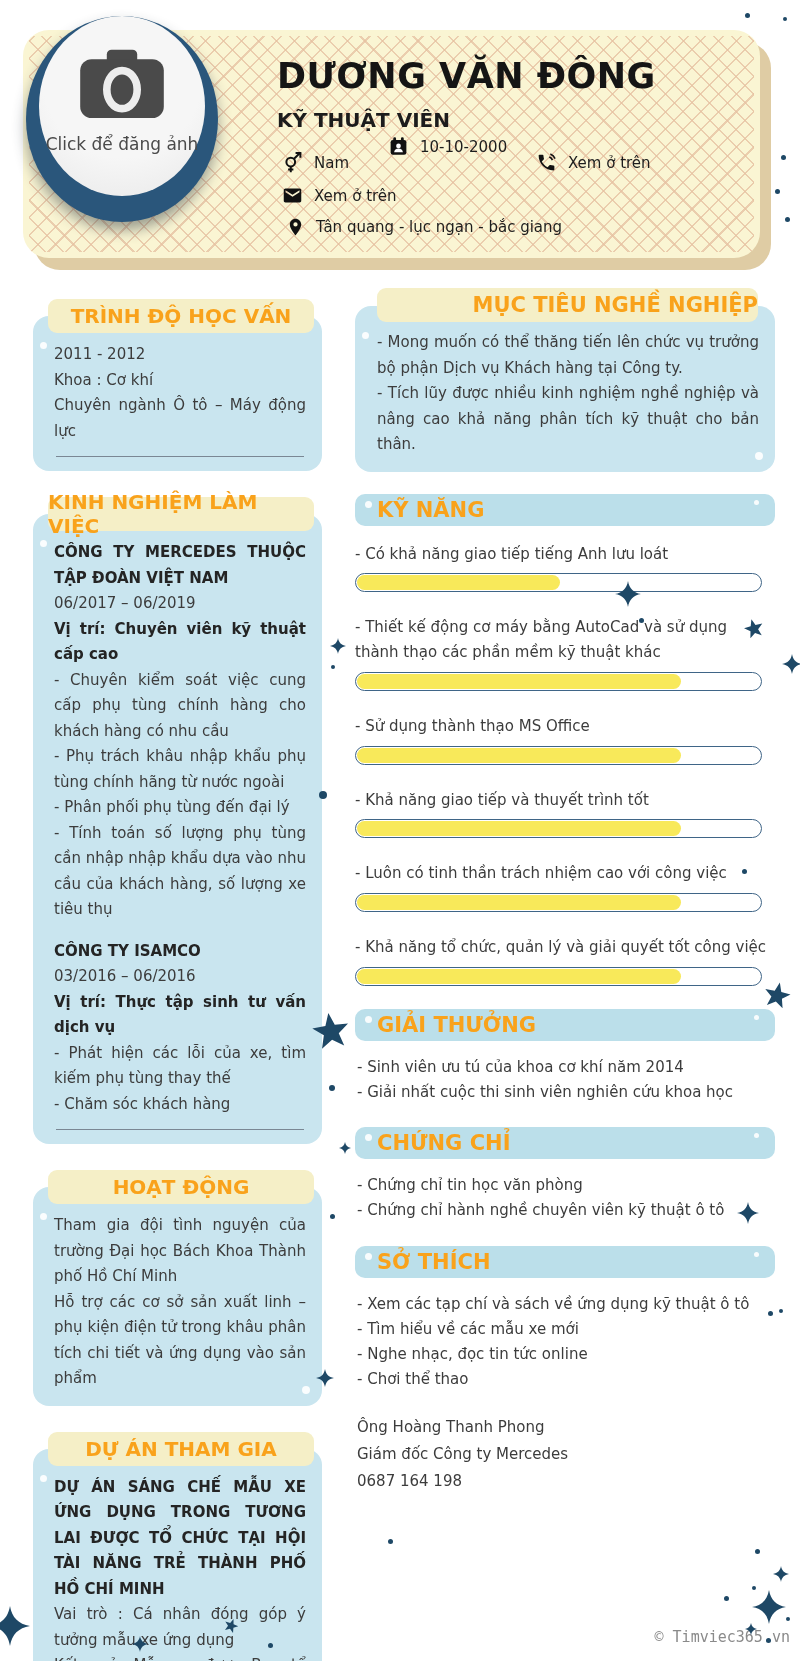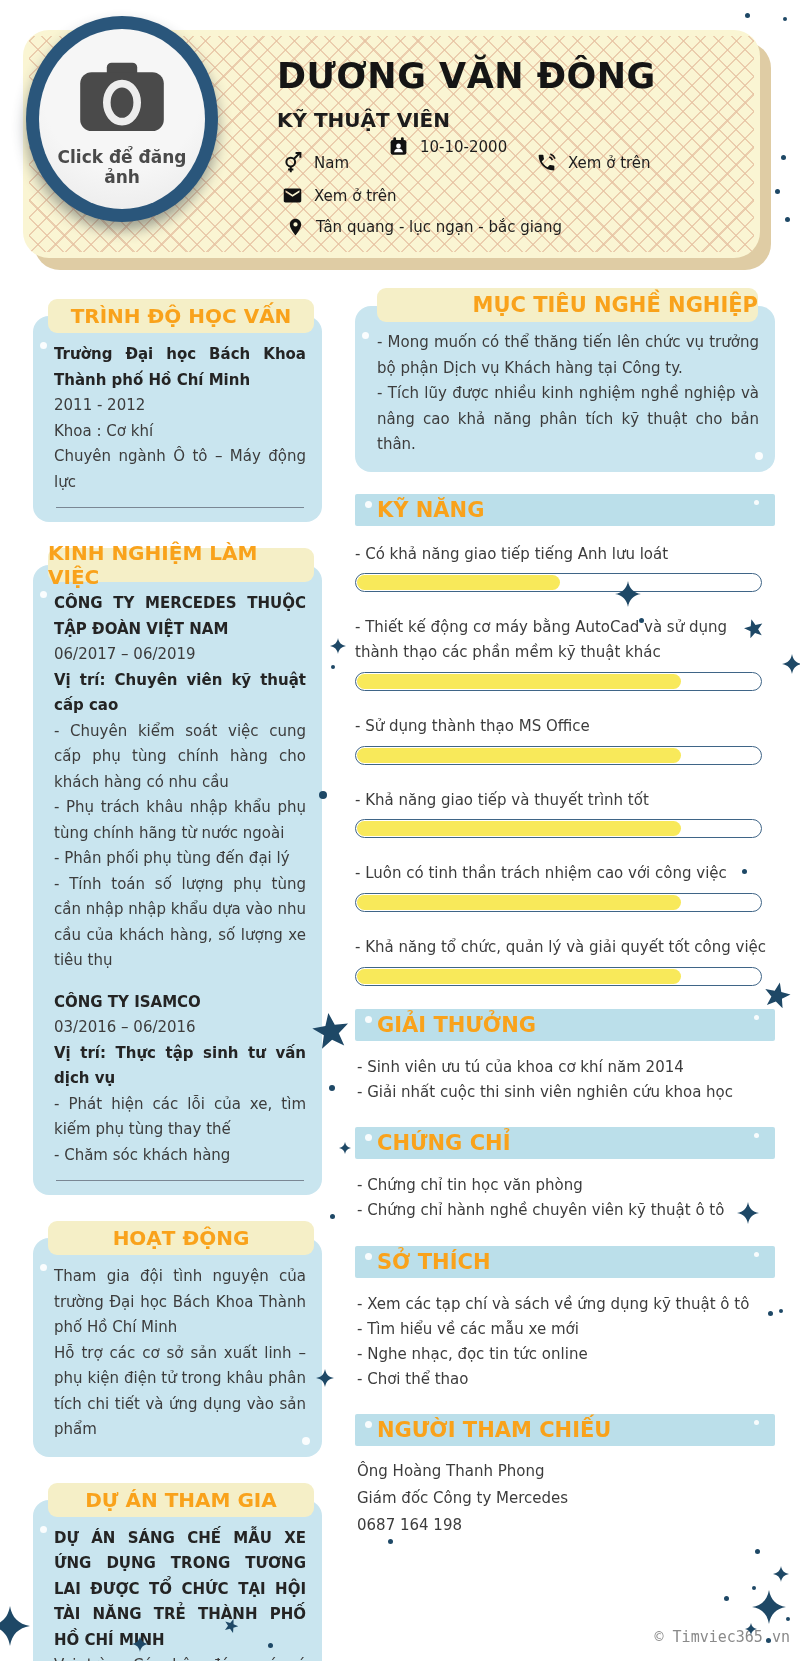--- a/index.html
+++ b/index.html
@@ -6,39 +6,39 @@
   .page{position:relative;width:800px;height:1661px;overflow:hidden;background:#fff;
         font-family:"DejaVu Sans","Liberation Sans",sans-serif;color:#3c3c3c;}
   
   .hdr-shadow{position:absolute;left:34px;top:42px;width:737px;height:228px;background:#dfcca4;border-radius:26px;}
   .hdr{position:absolute;left:23px;top:30px;width:737px;height:228px;border-radius:26px;background:#faf5d3;overflow:hidden;}
   .hdr-pattern{position:absolute;inset:6px;opacity:.55;
     background:
       repeating-linear-gradient(45deg,transparent 0 11px,rgba(213,150,120,.75) 11px 12.5px),
       repeating-linear-gradient(-45deg,transparent 0 11px,rgba(213,150,120,.75) 11px 12.5px);}
   .photo{position:absolute;left:26px;top:16px;width:192px;height:206px;border-radius:50%;
-         background:#2a567b;display:flex;align-items:center;justify-content:center;
-         box-shadow:0 8px 14px rgba(40,50,60,.45);cursor:pointer;z-index:3;font-weight:bold;}
+         background:#2a567b;display:flex;align-items:flex-start;justify-content:center;
+         box-shadow:0 8px 14px rgba(40,50,60,.45);cursor:pointer;z-index:3;}
   .photo-inner{width:166px;height:180px;border-radius:50%;position:relative;
          background:radial-gradient(circle at 50% 35%,#f6f6f6 55%,#e8e8e8);}
   .photo-inner svg{position:absolute;left:50%;top:26px;transform:translateX(-50%);}
   .photo-label{position:absolute;left:0;right:0;top:118px;text-align:center;font-size:17px;color:#4a4a4a;}
   .hname{position:absolute;left:277px;top:56px;margin:0;font-size:35px;font-weight:700;color:#151515;letter-spacing:.5px;}
   .htitle{position:absolute;left:277px;top:108px;margin:0;font-size:20px;font-weight:700;color:#1c1c1c;}
   .c-item{position:absolute;display:flex;align-items:center;gap:11px;font-size:15px;color:#1d1d1d;z-index:2;}
   .c-item svg{flex:0 0 auto;}
   
   .leftcol{position:absolute;left:16px;top:299px;width:306px;}
   .rightcol{position:absolute;left:355px;top:288px;width:420px;}
   .lsec{margin-bottom:26px;padding-left:17px;}
   .rsec{margin-bottom:22px;}
   .cband{position:relative;z-index:2;height:34px;margin:0 8px -17px 15px;background:#f5efc7;border-radius:9px;
          display:flex;align-items:center;justify-content:center;color:#f9a21b;font-weight:700;font-size:20px;}
   .rband{margin:0 17px -16px 22px;justify-content:flex-end;padding-left:16px;font-size:21px;}
-  .bband{position:relative;height:32px;border-radius:2px;background:#bbdfea;display:flex;align-items:center;
+  .bband{position:relative;height:32px;border-radius:10px;background:#bbdfea;display:flex;align-items:center;
          padding-left:22px;color:#f9a21b;font-weight:700;font-size:21px;}
   .bband::before,.bbox::before{content:'';position:absolute;left:10px;top:7px;width:7px;height:7px;border-radius:50%;background:rgba(255,255,255,.9);}
   .bband::after{content:'';position:absolute;right:16px;top:6px;width:5px;height:5px;border-radius:50%;background:rgba(255,255,255,.9);}
   .bbox{position:relative;background:#c9e5ef;border-radius:16px;padding:26px 16px 14px 21px;}
   .bbox::before{left:7px;top:26px;}
   .bbox::after{content:'';position:absolute;right:12px;bottom:12px;width:8px;height:8px;border-radius:50%;background:rgba(255,255,255,.9);}
   .bbox p{margin:0;font-size:15px;line-height:1.7;text-align:justify;}
   .bbox p.bold{font-weight:700;color:#242424;}
   .bbox p.gap{margin-top:16px;}
   .has-rule::after{content:'';position:static;display:block;width:auto;height:1px;border-radius:0;background:#7a8794;margin:12px 2px 0 2px;}
@@ -129,21 +129,20 @@
   </div>
 
   <div class="leftcol">
 
     <section class="lsec">
       <div class="cband">
         <span>TRÌNH ĐỘ HỌC VẤN</span>
       </div>
       <div class="bbox has-rule">
 
-      <p class=" bold">Trường Đại học Bách Khoa Thành phố Hồ Chí Minh</p>
           <p class=" plain">2011 - 2012</p>
           <p class=" plain">Khoa : Cơ khí</p>
           <p class=" plain">Chuyên ngành Ô tô – Máy động lực</p>
         </div>
     </section>
 
     <section class="lsec">
       <div class="cband">
         <span>KINH NGHIỆM LÀM VIỆC</span>
       </div>
@@ -281,23 +280,20 @@
       <ul class="rlist">
 
       <li>- Xem các tạp chí và sách về ứng dụng kỹ thuật ô tô</li>
           <li>- Tìm hiểu về các mẫu xe mới</li>
           <li>- Nghe nhạc, đọc tin tức online</li>
           <li>- Chơi thể thao</li>
         </ul>
     </section>
 
     <section class="rsec">
-      <div class="bband">
-        <span>NGƯỜI THAM CHIẾU</span>
-      </div>
       <div class="ref-lines">
 
       <p>Ông Hoàng Thanh Phong</p>
           <p>Giám đốc Công ty Mercedes</p>
           <p>0687 164 198</p>
         </div>
     </section>
 
   </div>
 

